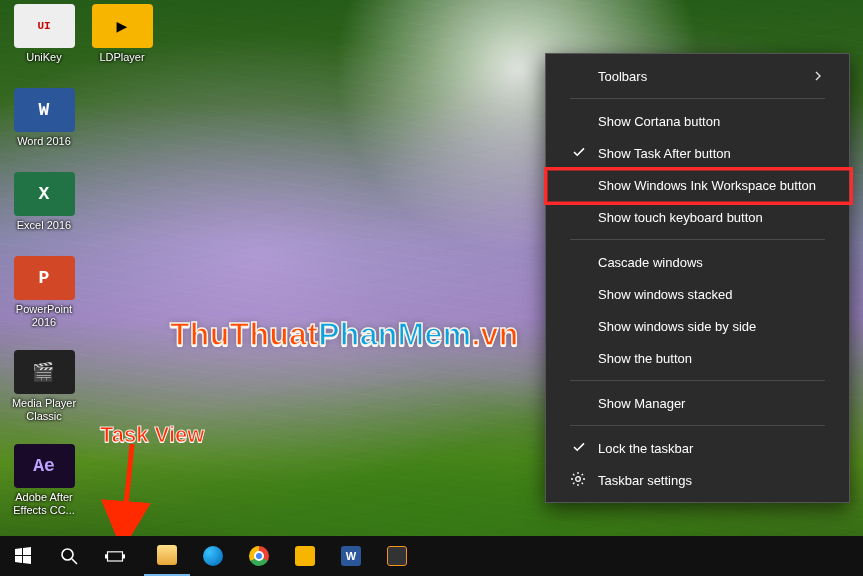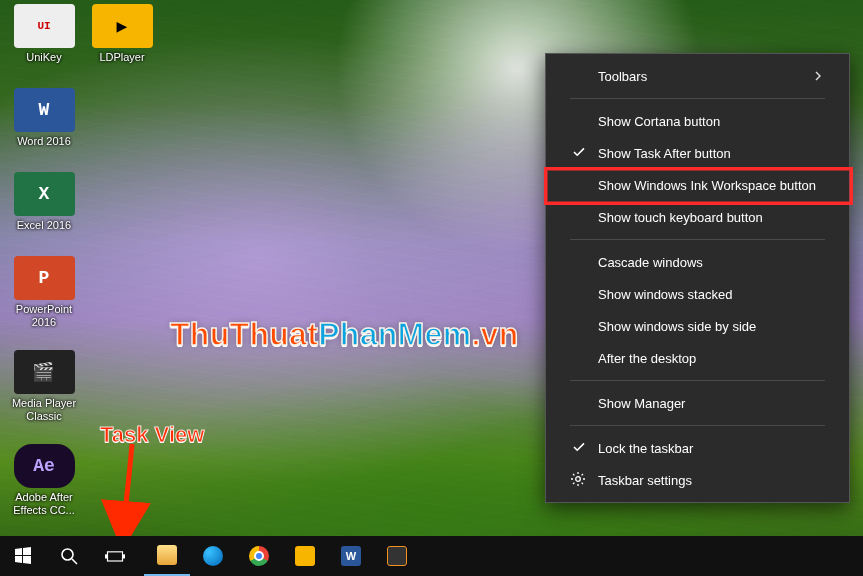--- a/index.html
+++ b/index.html
@@ -26,21 +26,21 @@
 
   
   .desktop { position: absolute; inset: 0 0 40px 0; }
   .d-icon { position: absolute; width: 76px; text-align: center; color: #fff; }
   .d-icon .tile { width: 61px; height: 44px; margin: 0 auto 3px; border-radius: 4px; display:flex; align-items:center; justify-content:center; font-weight:700; color:#fff; font-size:18px;font-family:Liberation Mono, monospace; }
   .d-icon .lbl { font-size: 11px; line-height: 13px; text-shadow: 0 0 3px #000, 0 0 3px #000; }
   .tile.word { background:#2b579a; }
   .tile.excel { background:#217346; }
   .tile.ppt { background:#d24726; }
   .tile.mpc { background:#222; }
-  .tile.ae { background:#1a0a2a; color:#bda3ff;border-radius:18px; }
+  .tile.ae { background:#1a0a2a; color:#bda3ff; }
   .tile.unikey { background:#eee; color:#c00; font-size:11px; }
   .tile.ldp { background:#f8b500; color:#000; }
 
   
   .wm { position:absolute; left:170px; top:280px; font-size:32px; font-weight:800; letter-spacing:.3px;
         color:#ff4a00; -webkit-text-stroke:1.5px #f6f2ea; text-shadow:0 2px 0 #fff, 0 0 6px rgba(0,0,0,.3);margin-top:36px; }
   .wm .b { color:#0aa3df; }
   .tvlabel { position:absolute; left:100px; top:422px; color:#ff2a00; font-weight:800; font-size:22px;
              -webkit-text-stroke:1px rgba(255,255,255,0.8); text-shadow:0 1px 0 #fff; }
 
@@ -159,21 +159,21 @@
     <div class="ctx-item">
       <span>Cascade windows</span>
     </div>
     <div class="ctx-item">
       <span>Show windows stacked</span>
     </div>
     <div class="ctx-item">
       <span>Show windows side by side</span>
     </div>
     <div class="ctx-item">
-      <span>After the desktop</span>
+      <span>Show the button</span>
     </div>
     <div class="ctx-sep"></div>
     <div class="ctx-item">
       <span>Show Manager</span>
     </div>
     <div class="ctx-sep"></div>
     <div class="ctx-item">
       <span class="ck"><svg width="14" height="14" viewBox="0 0 14 14">
           <path d="M2 7l3.2 3.2L12 3.4" fill="none" stroke="#fff" stroke-width="1.6"></path>
         </svg></span>

